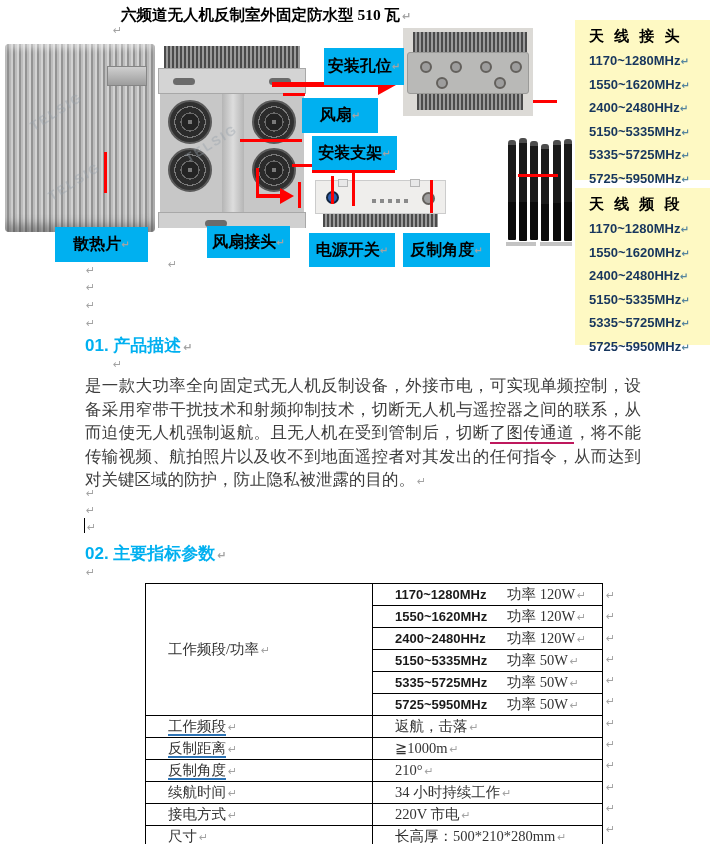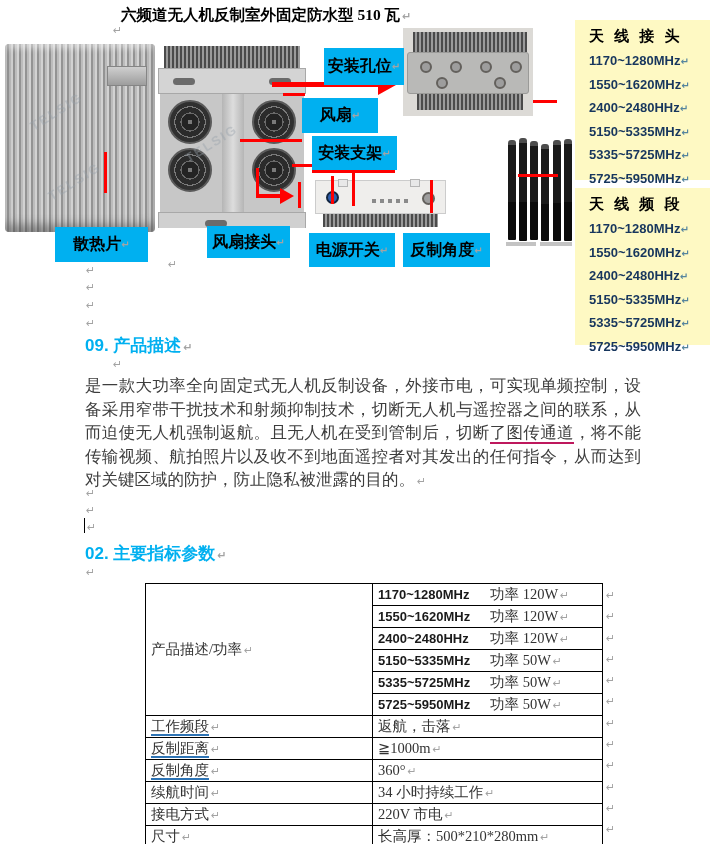--- a/index.html
+++ b/index.html
@@ -61,21 +61,21 @@
   .panel-item .pilcrow{color:#55859e;font-size:10px;}
   
   .sec-heading{font-weight:bold;font-size:17px;color:#00b0f0;}
   .para{width:556px;font-family:"Liberation Serif","DejaVu Serif",serif;font-size:16.5px;
     color:#3d3d3d;line-height:23.5px;text-align:justify;}
   .gram-underline{border-bottom:2px solid #be185d;}
   .cursor-bar{width:1px;height:15px;background:#000;}
   
   table.spec{border-collapse:collapse;table-layout:fixed;
     font-family:"Liberation Serif","DejaVu Serif",serif;color:#333;}
-  table.spec td{border:1px solid #000;height:21px;padding:0 0 0 5px;font-size:14.5px;white-space:nowrap;overflow:hidden;}
+  table.spec td{border:1px solid #000;height:21px;padding:0 0 0 22px;font-size:14.5px;white-space:nowrap;overflow:hidden;}
   td.freq-cell{padding-left:20px;}
   .freq{display:inline-block;width:112px;font-family:"Liberation Sans","DejaVu Sans",sans-serif;
     font-weight:bold;font-size:13px;color:#1a1a1a;}
   .power{font-size:14.5px;color:#333;}
   td.merged{font-size:15px;vertical-align:middle;}
   .spec-label-ul{border-bottom:2px solid #2e74b5;}
   .table-pilcrows{left:606px;top:585px;display:flex;flex-direction:column;}
   .table-pilcrows .pilcrow{display:block;height:21.3px;line-height:21.3px;}
 </style>
 </head>
@@ -217,21 +217,21 @@
   <div class="panel-item"><span>5335~5725MHz</span><span class="pilcrow">↵</span></div>
   <div class="panel-item"><span>5725~5950MHz</span><span class="pilcrow">↵</span></div>
 </div>
 
 <span class="abs pilcrow" style="left:86px;top:264px;">↵</span>
 <span class="abs pilcrow" style="left:86px;top:281px;">↵</span>
 <span class="abs pilcrow" style="left:86px;top:299px;">↵</span>
 <span class="abs pilcrow" style="left:86px;top:317px;">↵</span>
 
 <div class="abs sec-heading" style="left:85px;top:334px;">
-  <span>09. 产品描述</span><span class="pilcrow inline">↵</span>
+  <span>01. 产品描述</span><span class="pilcrow inline">↵</span>
 </div>
 <span class="abs pilcrow" style="left:113px;top:358px;">↵</span>
 
 <div class="abs para" style="left:85px;top:374px;">
   <span>是一款大功率全向固定式无人机反制设备，外接市电，可实现单频控制，设备采用窄带干扰技术和射频抑制技术，切断无人机与遥控器之间的联系，从而迫使无人机强制返航。且无人机在受到管制后，切断</span><span class="gram-underline">了图传通道</span><span>，将不能传输视频、航拍照片以及收不到地面遥控者对其发出的任何指令，从而达到对关键区域的防护，防止隐私被泄露的目的。</span><span class="pilcrow inline">↵</span>
 </div>
 
 <span class="abs pilcrow" style="left:86px;top:487px;">↵</span>
 <span class="abs pilcrow" style="left:86px;top:504px;">↵</span>
 <div class="abs cursor-bar" style="left:84px;top:518px;"></div>
@@ -242,21 +242,21 @@
 </div>
 <span class="abs pilcrow" style="left:86px;top:566px;">↵</span>
 
 <table class="spec abs" style="left:145px;top:583px;width:457px;">
   <colgroup>
       <col style="width:227px">
       <col style="width:230px">
     </colgroup>
   <tbody>
       <tr>
-    <td class="merged" rowspan="6"><span>产品描述/功率</span><span class="pilcrow inline">↵</span></td>
+    <td class="merged" rowspan="6"><span>工作频段/功率</span><span class="pilcrow inline">↵</span></td>
     <td class="freq-cell"><span class="freq">1170~1280MHz</span><span class="power">功率 120W</span><span class="pilcrow inline">↵</span></td>
   </tr>
   <tr>
     <td class="freq-cell"><span class="freq">1550~1620MHz</span><span class="power">功率 120W</span><span class="pilcrow inline">↵</span></td>
   </tr>
   <tr>
     <td class="freq-cell"><span class="freq">2400~2480HHz</span><span class="power">功率 120W</span><span class="pilcrow inline">↵</span></td>
   </tr>
   <tr>
     <td class="freq-cell"><span class="freq">5150~5335MHz</span><span class="power">功率 50W</span><span class="pilcrow inline">↵</span></td>
@@ -270,21 +270,21 @@
   <tr>
     <td><span class="spec-label-ul">工作频段</span><span class="pilcrow inline">↵</span></td>
     <td><span>返航，击落</span><span class="pilcrow inline">↵</span></td>
   </tr>
   <tr>
     <td><span class="spec-label-ul">反制距离</span><span class="pilcrow inline">↵</span></td>
     <td><span>≧1000m</span><span class="pilcrow inline">↵</span></td>
   </tr>
   <tr>
     <td><span class="spec-label-ul">反制角度</span><span class="pilcrow inline">↵</span></td>
-    <td><span>360°</span><span class="pilcrow inline">↵</span></td>
+    <td><span>210°</span><span class="pilcrow inline">↵</span></td>
   </tr>
   <tr>
     <td><span>续航时间</span><span class="pilcrow inline">↵</span></td>
     <td><span>34 小时持续工作</span><span class="pilcrow inline">↵</span></td>
   </tr>
   <tr>
     <td><span>接电方式</span><span class="pilcrow inline">↵</span></td>
     <td><span>220V 市电</span><span class="pilcrow inline">↵</span></td>
   </tr>
   <tr>

